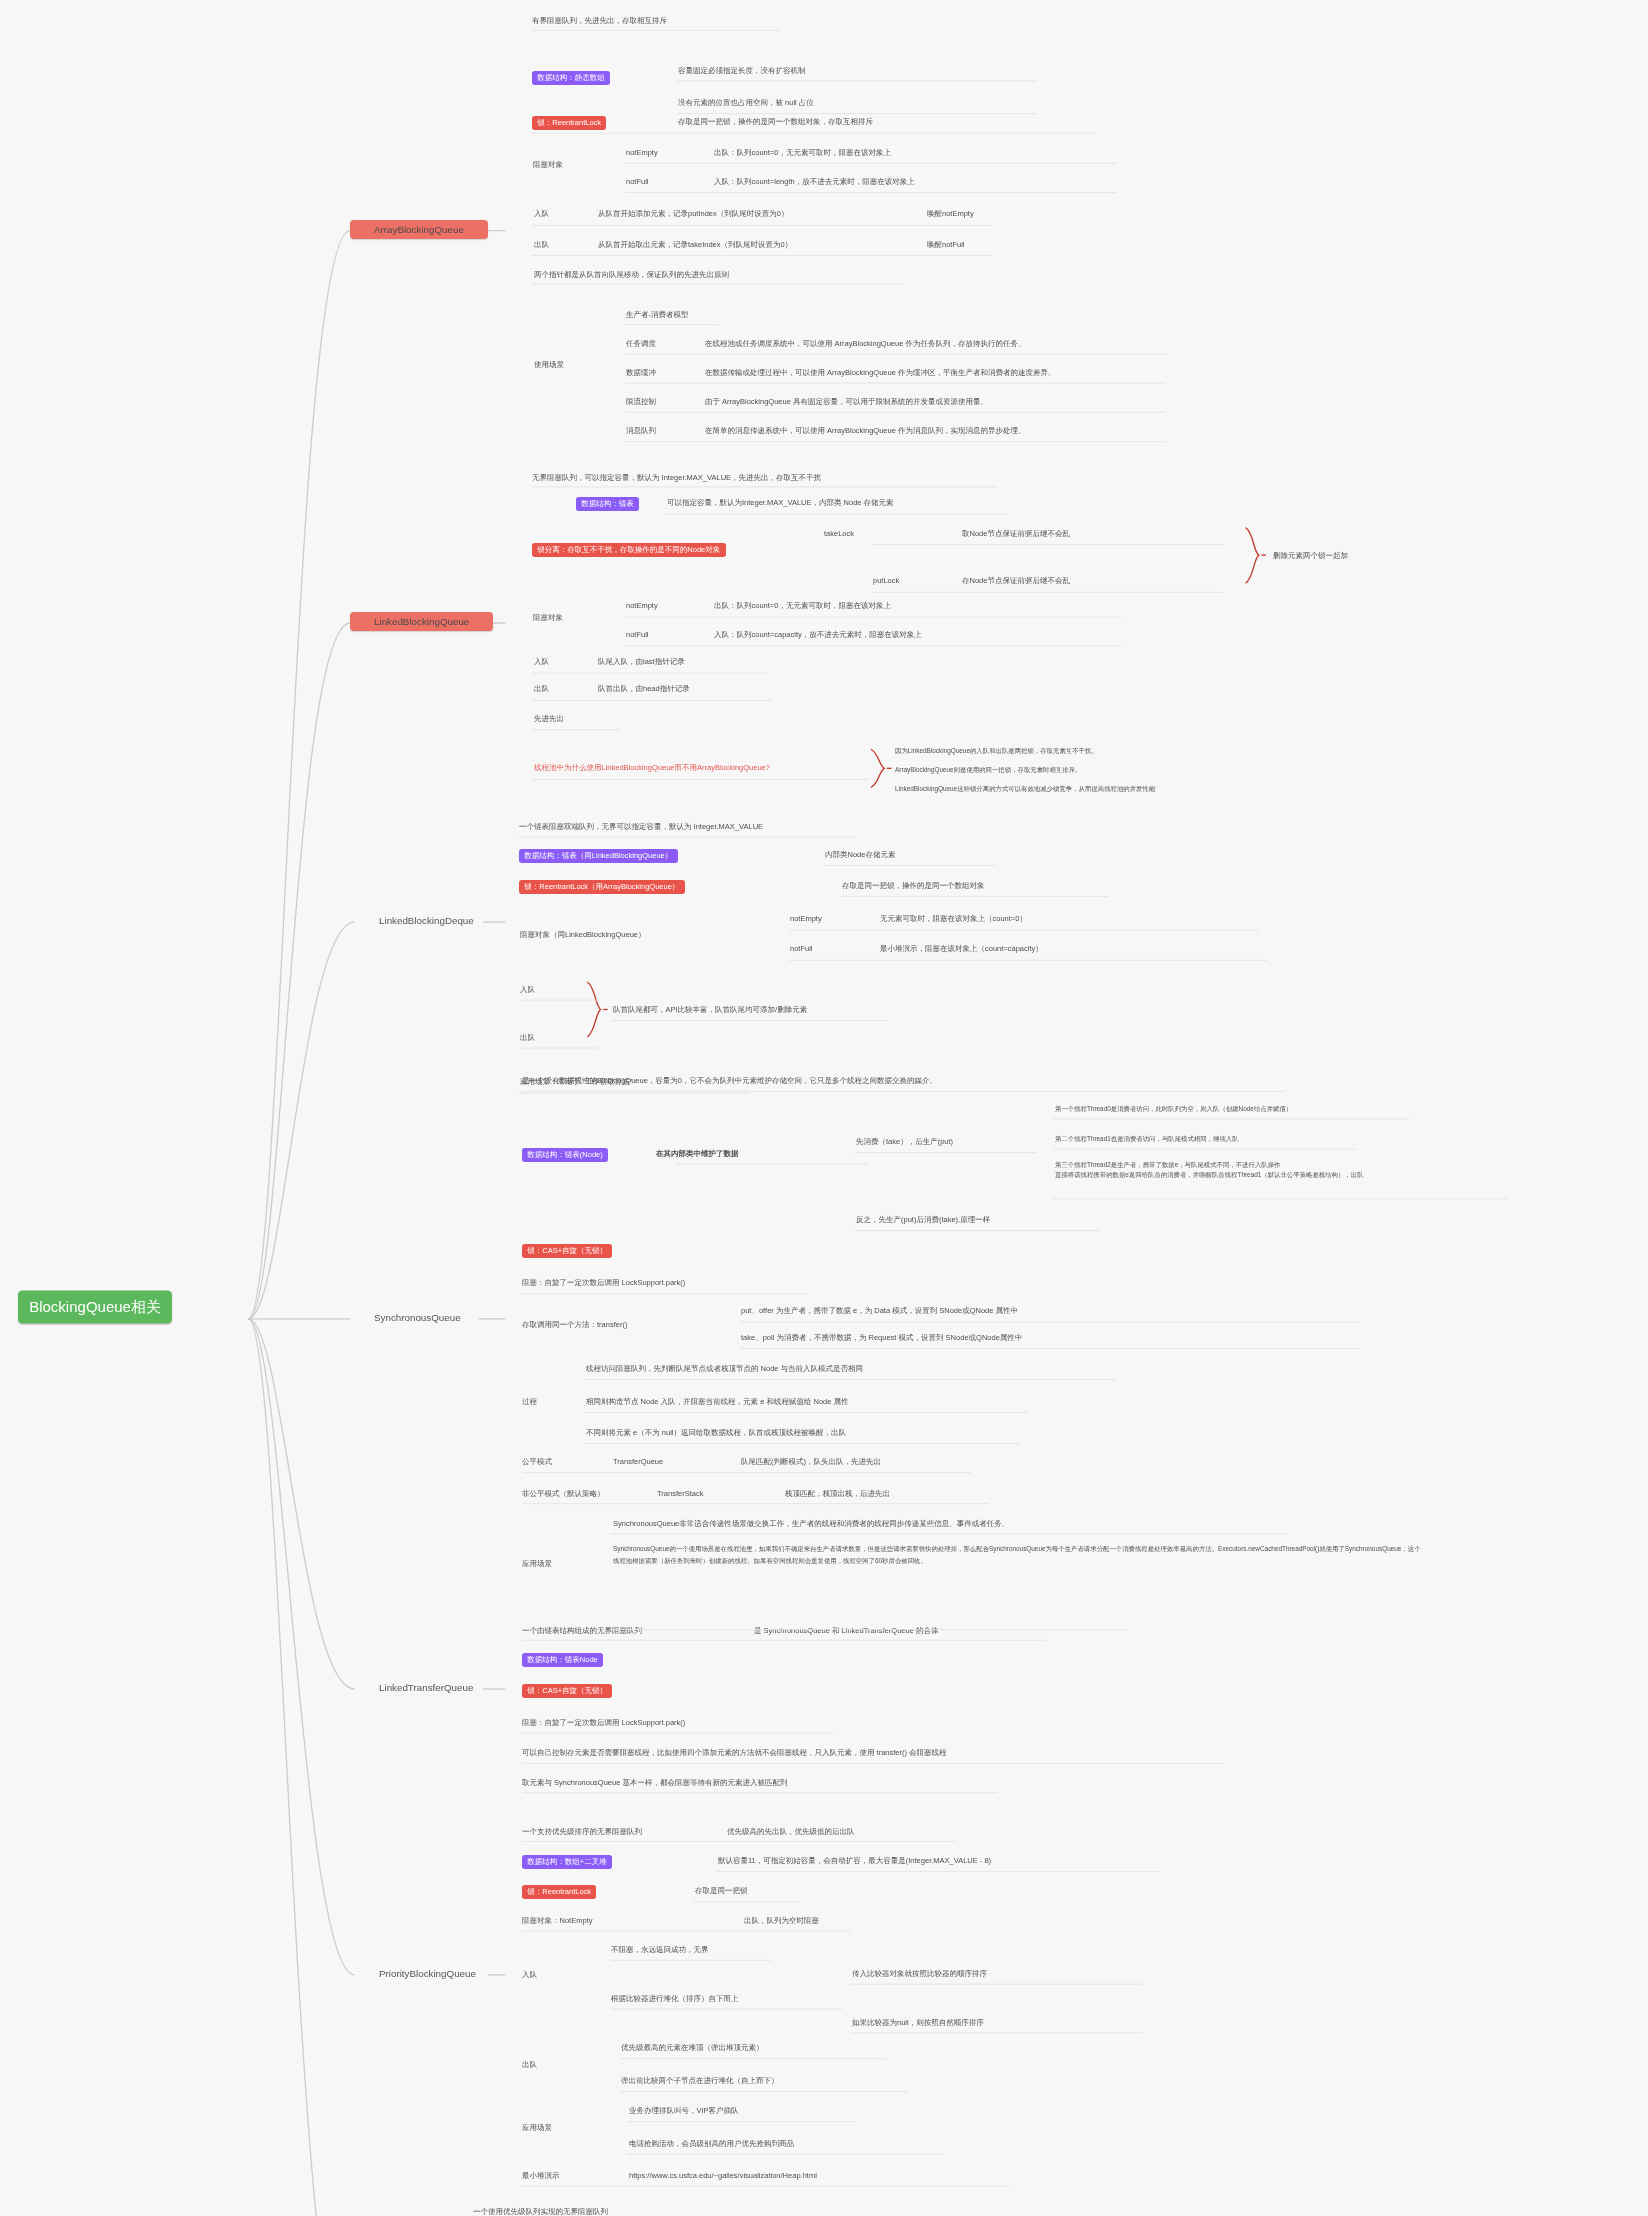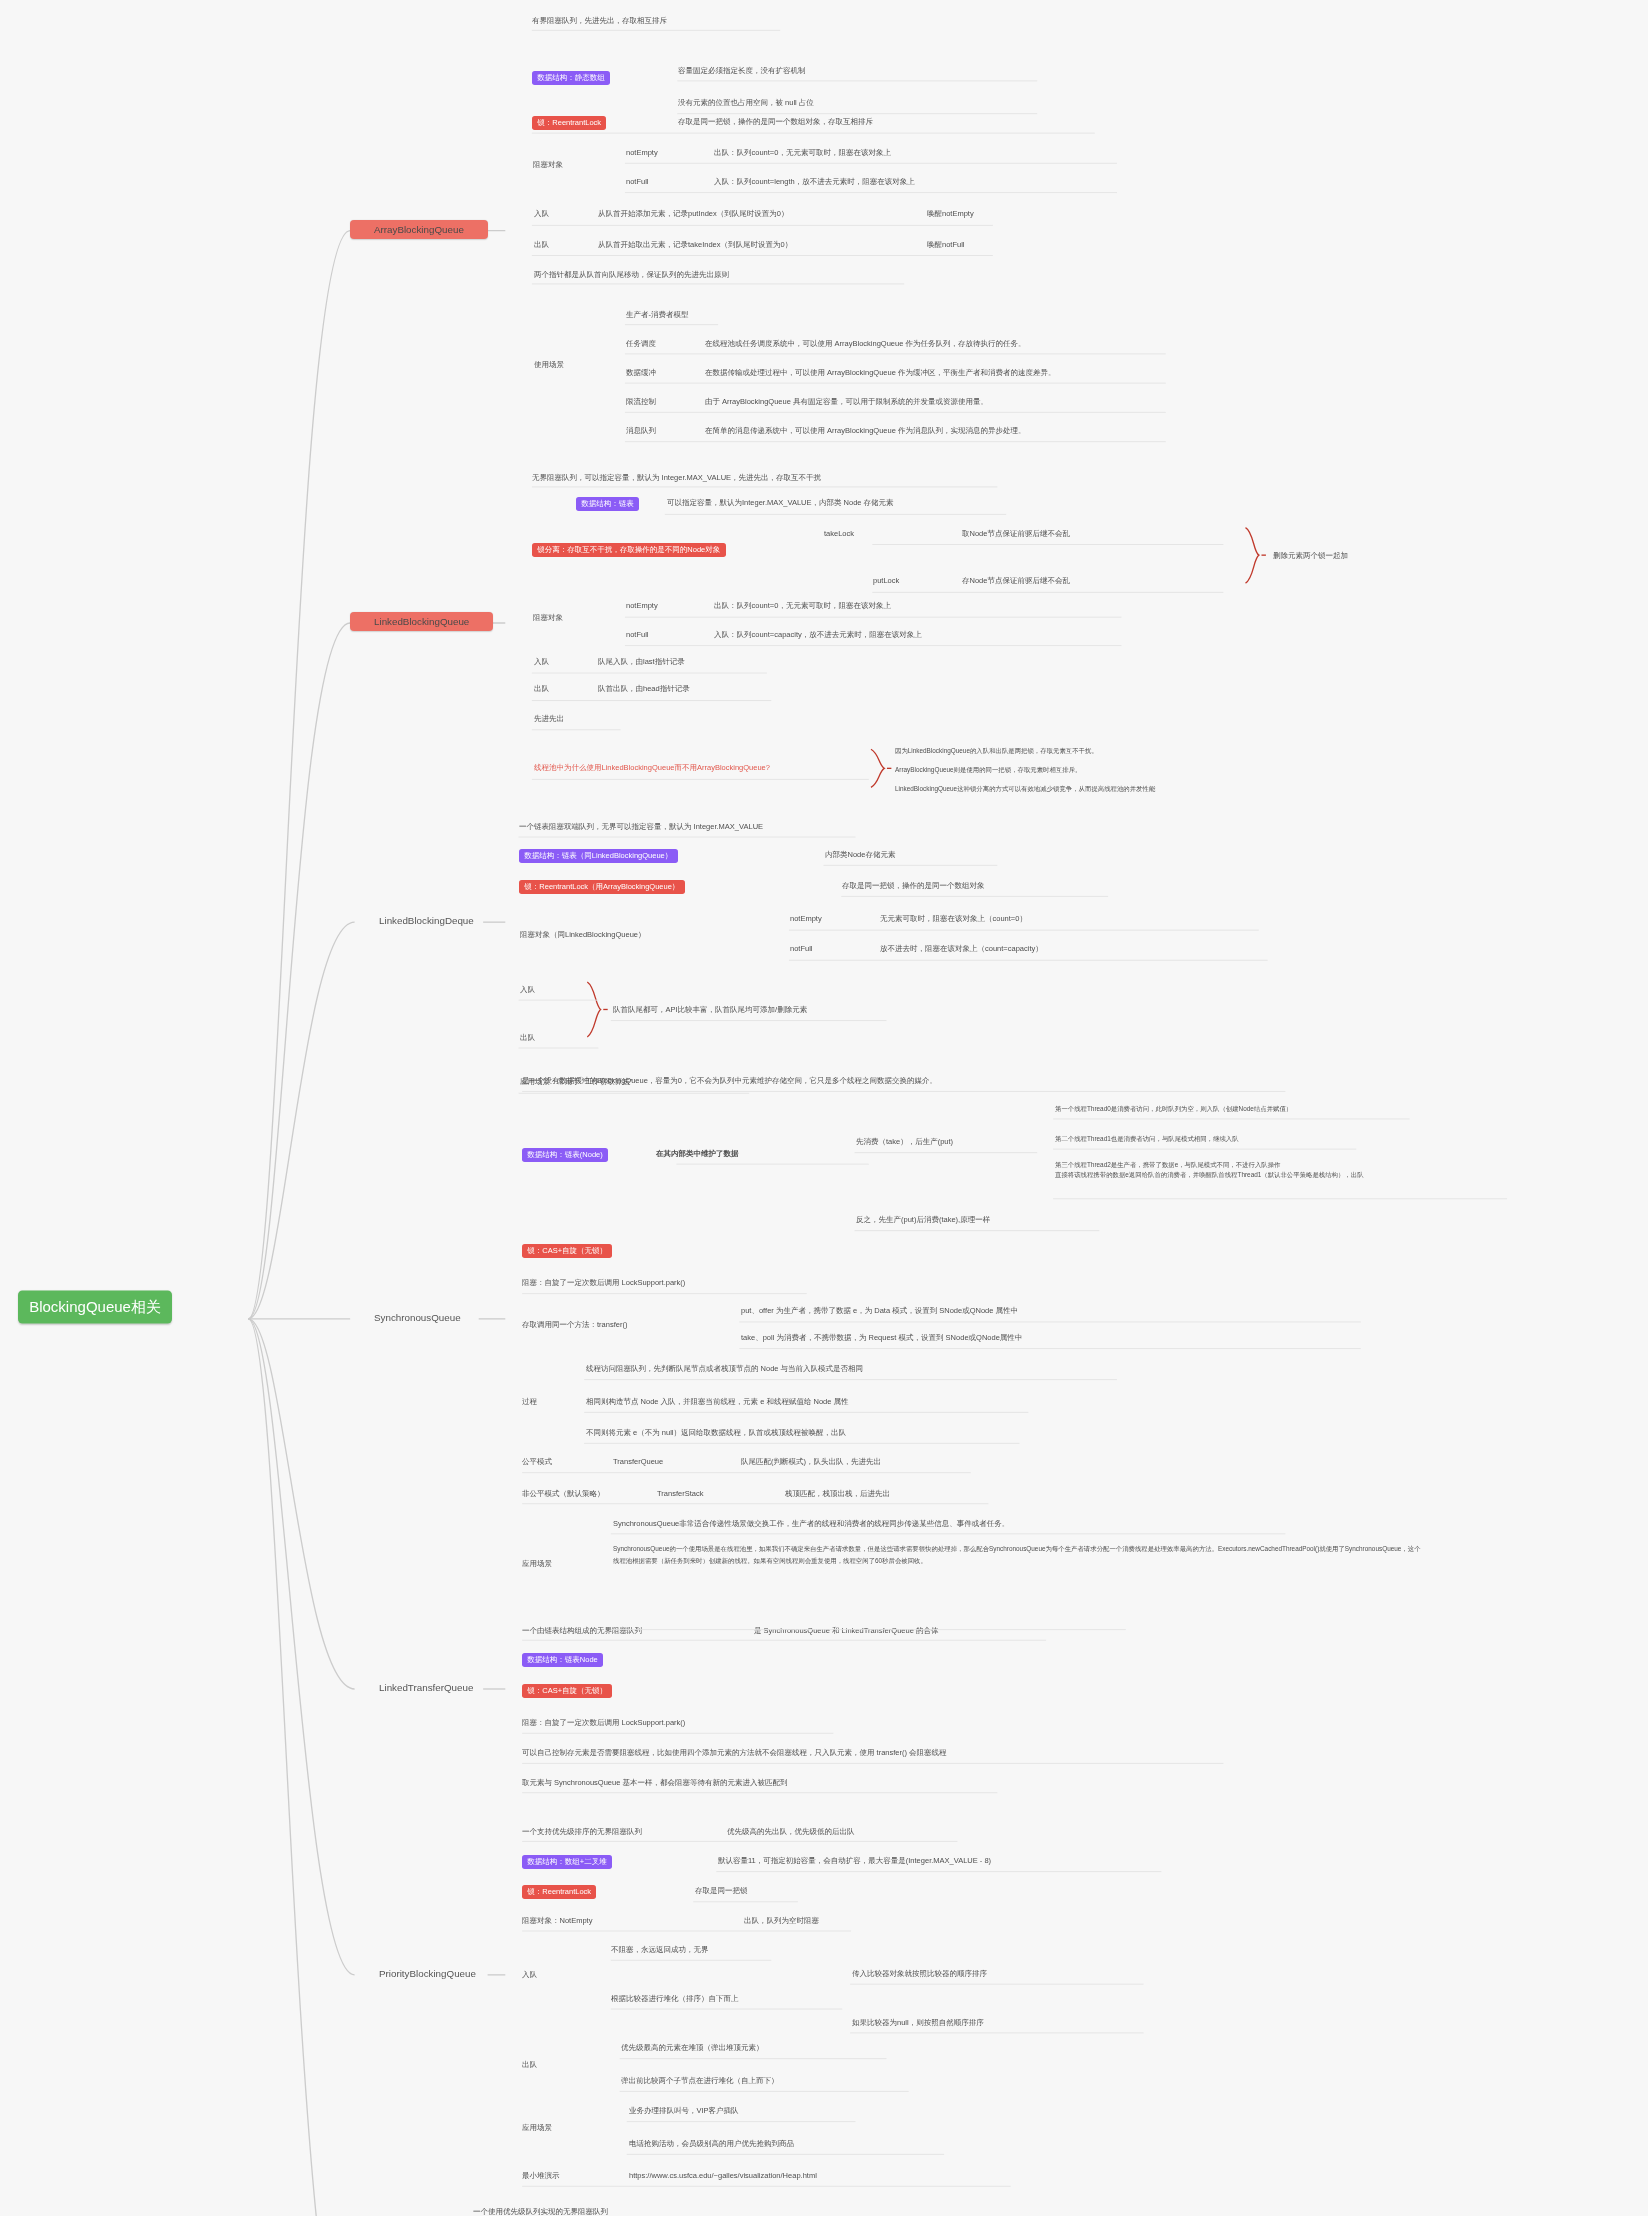--- a/index.html
+++ b/index.html
@@ -155,21 +155,21 @@
 <div class="node l1 plain" style="left:355px; top:911px;">LinkedBlockingDeque</div>
 <div class="node txt" style="left:519px; top:822px;">一个链表阻塞双端队列，无界可以指定容量，默认为 Integer.MAX_VALUE</div>
 <div class="node chip blue" style="left:519px; top:849px;">数据结构：链表（同LinkedBlockingQueue）</div>
 <div class="node txt" style="left:825px; top:850px;">内部类Node存储元素</div>
 <div class="node chip red" style="left:519px; top:880px;">锁：ReentrantLock（用ArrayBlockingQueue）</div>
 <div class="node txt" style="left:842px; top:881px;">存取是同一把锁，操作的是同一个数组对象</div>
 <div class="node txt" style="left:520px; top:930px;">阻塞对象（同LinkedBlockingQueue）</div>
 <div class="node txt" style="left:790px; top:914px;">notEmpty</div>
 <div class="node txt" style="left:880px; top:914px;">无元素可取时，阻塞在该对象上（count=0）</div>
 <div class="node txt" style="left:790px; top:944px;">notFull</div>
-<div class="node txt" style="left:880px; top:944px;">放不进去时，阻塞在该对象上（count=capacity）</div>
+<div class="node txt" style="left:880px; top:944px;">最小堆演示，阻塞在该对象上（count=capacity）</div>
 <div class="node txt" style="left:520px; top:985px;">入队</div>
 <div class="node txt" style="left:520px; top:1033px;">出队</div>
 <div class="node txt" style="left:613px; top:1005px;">队首队尾都可，API比较丰富，队首队尾均可添加/删除元素</div>
 <div class="node txt" style="left:520px; top:1077px;">应用场景：常用于 "工作窃取算法"</div>
 
 <div class="node l1 plain" style="left:350px; top:1308px;">SynchronousQueue</div>
 <div class="node txt" style="left:522px; top:1076px;">是一个没有数据缓冲的BlockingQueue，容量为0，它不会为队列中元素维护存储空间，它只是多个线程之间数据交换的媒介。</div>
 <div class="node chip blue" style="left:522px; top:1148px;">数据结构：链表(Node)</div>
 <div class="node txt" style="left:656px; top:1149px;font-weight:bold;">在其内部类中维护了数据</div>
 <div class="node txt" style="left:856px; top:1137px;">先消费（take），后生产(put)</div>

